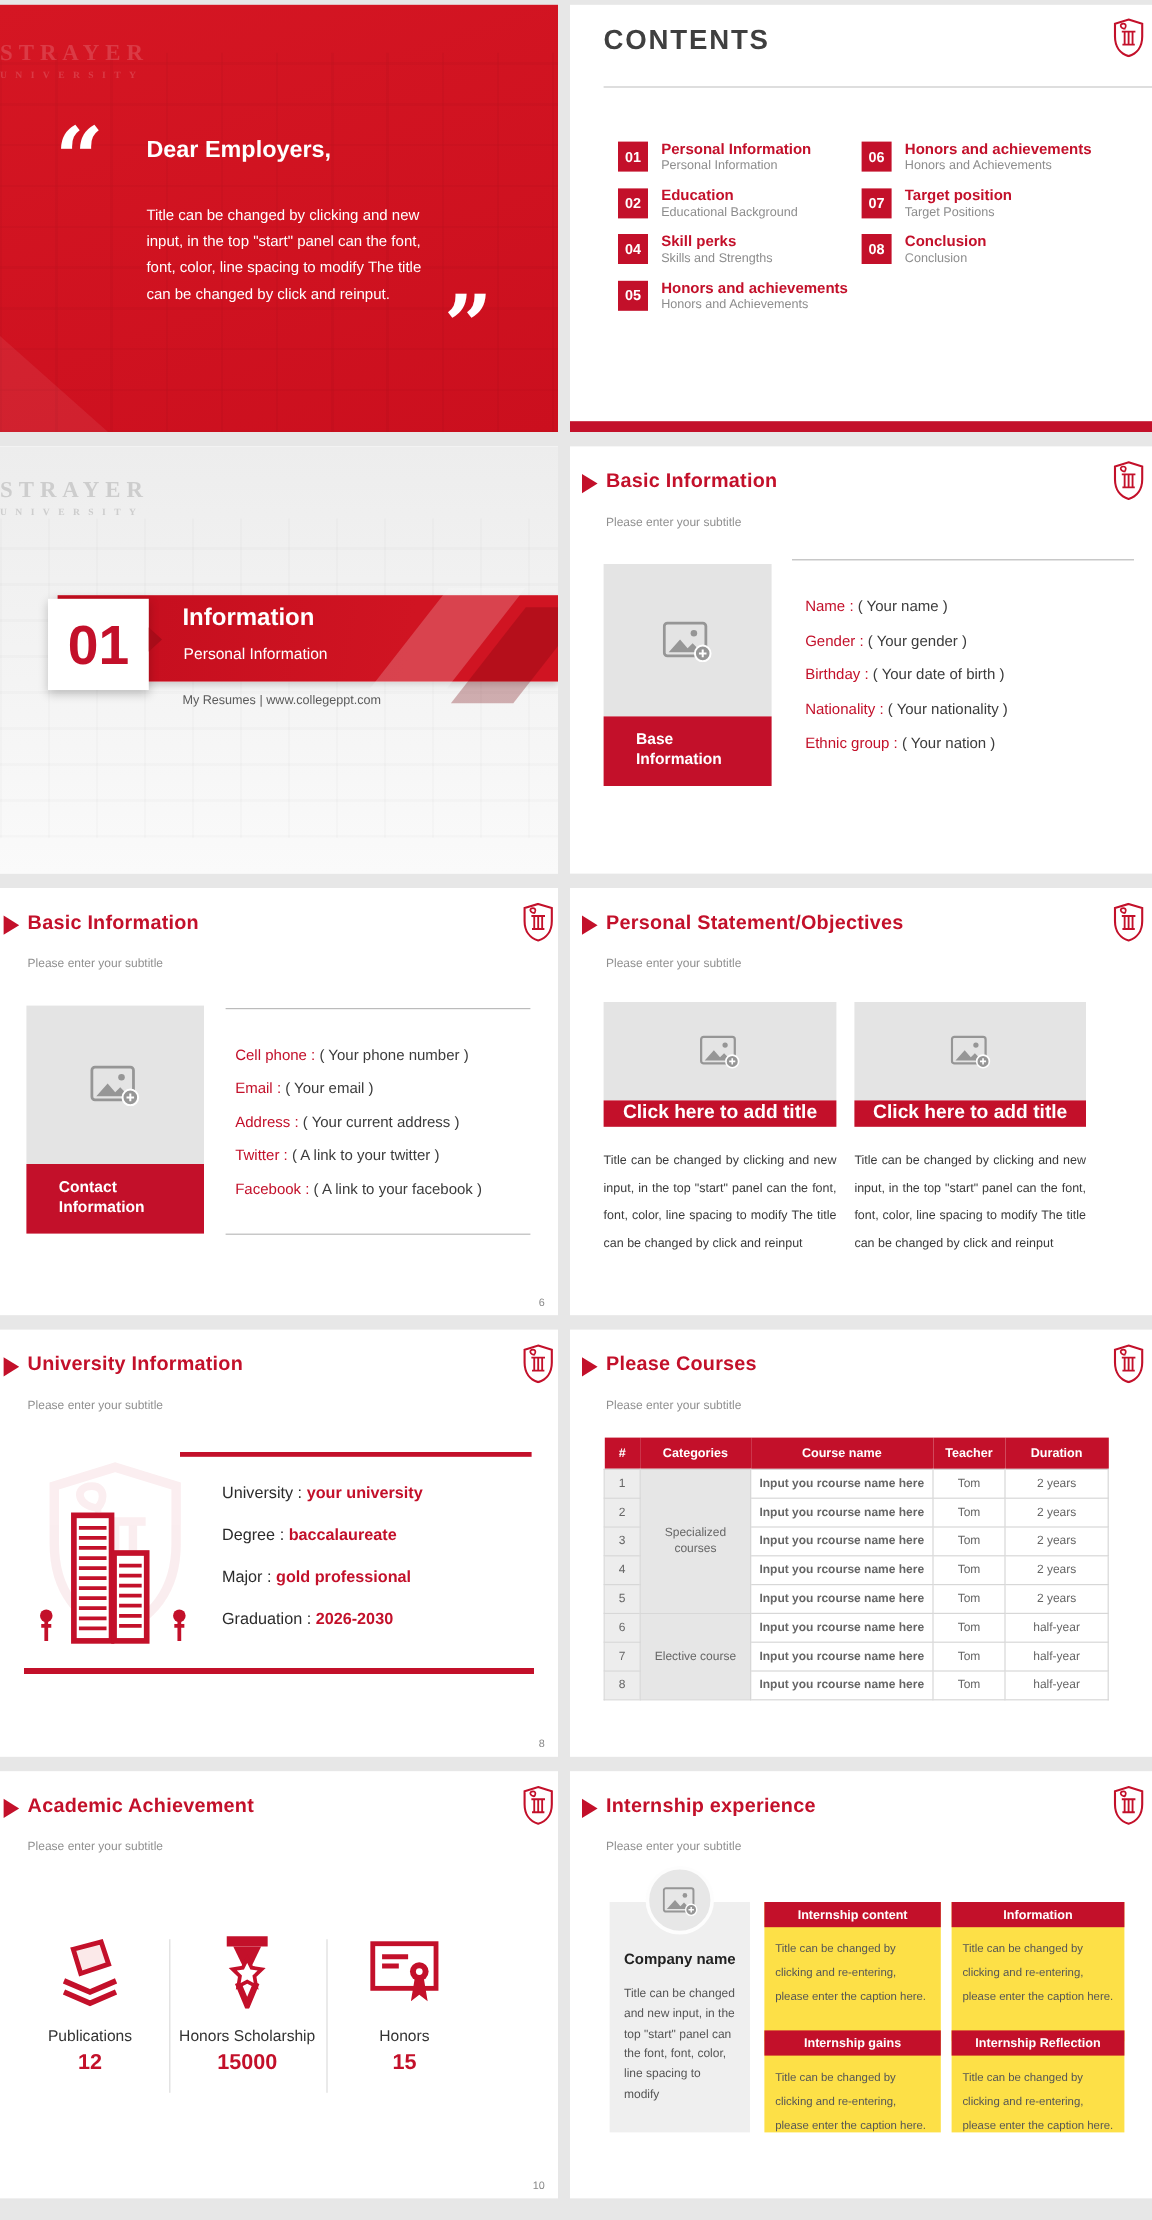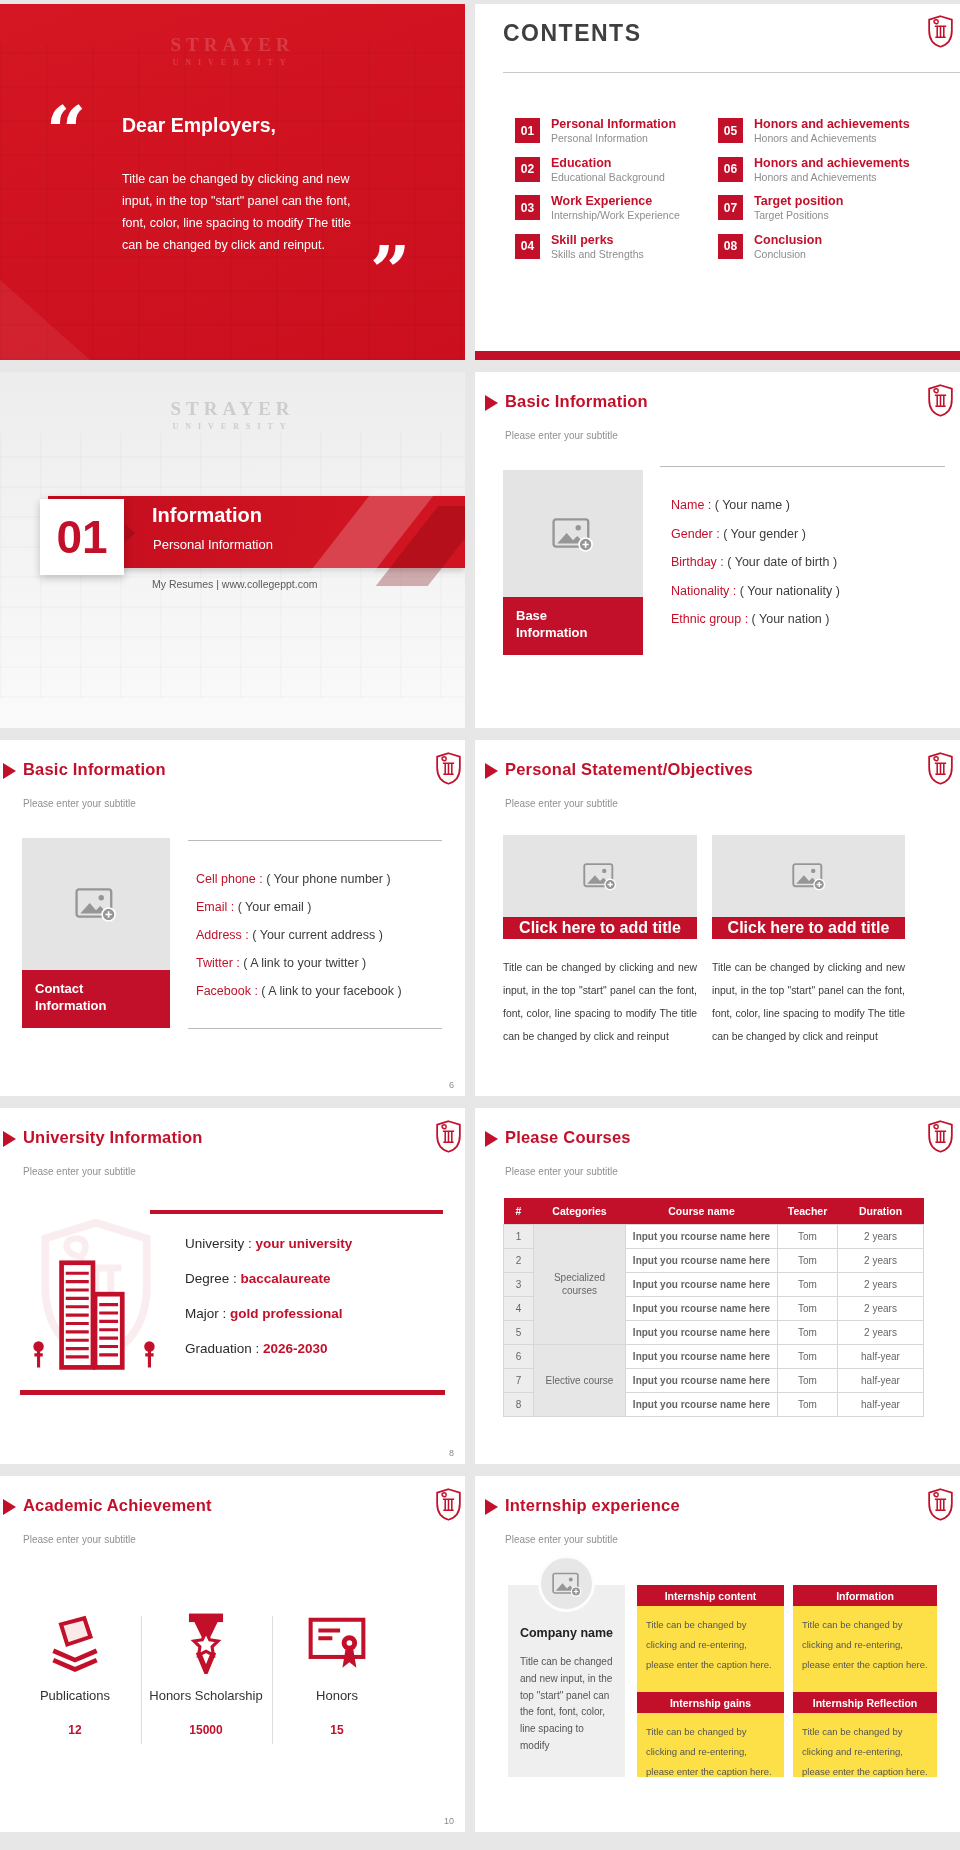--- a/index.html
+++ b/index.html
@@ -23,30 +23,30 @@
   .sL .shield{right:3px}
   .pg{position:absolute;bottom:6px;right:9px;font-size:9px;color:#8a8a8a}
 
   
   .frow{font-size:12.5px;white-space:nowrap}
   .fl{color:var(--red)} .fl::after{content:" :  "}
   .fv{color:var(--ink)}
 
   .ph{background:#e4e4e4;display:flex;align-items:center;justify-content:center;position:absolute}
   .ph svg{width:42px;height:36px}
-  .redbox{position:absolute;background:var(--red);color:#fff;font-weight:bold;font-size:13px;line-height:17px;padding:10px 0 0 13px}
+  .redbox{position:absolute;background:var(--red);color:#fff;font-weight:bold;font-size:13px;line-height:17px;padding:10px 0 0 27px}
 
   .divider{position:absolute;height:1px;background:#bbb}
 
   
   .quote{background:linear-gradient(160deg,#d51623 0%,#cb0f1e 100%)}
   .glass{position:absolute;inset:40px 0 0 0;opacity:.55;background:
     repeating-linear-gradient(90deg,rgba(0,0,0,.05) 0 2px,transparent 2px 46px),
     repeating-linear-gradient(0deg,rgba(0,0,0,.04) 0 2px,transparent 2px 34px)}
-  .wm{position:absolute;text-align:center;font-family:"Liberation Serif",serif;font-weight:bold}
+  .wm{position:absolute;font-family:"Liberation Serif",serif;font-weight:bold}
   .wm .l1{font-size:19px;letter-spacing:5px}
   .wm .l2{font-size:8px;letter-spacing:7px;margin-top:2px}
   .quote .wm{left:0;right:0;top:30px;color:rgba(255,255,255,.16)}
   .qmark{position:absolute;color:#fff;font-family:"DejaVu Serif",serif;font-weight:bold;font-size:70px;line-height:40px}
   .qtr{position:absolute;left:0;bottom:0;width:90px;height:80px;background:rgba(255,255,255,.07);clip-path:polygon(0 100%,100% 100%,0 0)}
 
   
   .cbar{position:absolute;left:0;right:0;bottom:0;height:9px;background:var(--red)}
   .cgrid{position:absolute;left:40px;top:114px;display:grid;grid-auto-flow:column;
     grid-template-rows:repeat(4,38.5px);grid-template-columns:203px 220px;row-gap:0}
@@ -92,21 +92,21 @@
   table.course td{border:1px solid #d7d7d7;text-align:center;height:24px;font-size:10px;color:#666;padding:0 3px}
   td.cnumcell{background:#ededed;width:30px;color:#555}
   td.ccat{background:#e6e6e6;color:#555;font-size:10.5px;width:92px;line-height:13px}
   td.ccourse{width:152px;font-weight:bold;color:#1d1d1d;font-size:10.5px}
   td.cteach{width:60px} td.cdur{width:86px}
 
   
   .stat{position:absolute;width:130px;text-align:center}
   .stat svg{width:62px;height:62px}
   .stat .lbl{font-size:13px;color:#333;margin-top:10px}
-  .stat .val{font-size:12px;font-weight:bold;color:var(--red);margin-top:20px}
+  .stat .val{font-size:18px;font-weight:bold;color:var(--red);margin-top:4px}
   .vdiv{position:absolute;width:1px;background:#ddd;top:140px;height:128px}
 
   
   .cobox{position:absolute;left:33px;top:109px;width:117px;height:192px;background:#efefef}
   .cocircle{position:absolute;left:63px;top:79px;width:57px;height:57px;border-radius:50%;
     background:#e7e7e7;border:3px solid #fdfdfd;display:flex;align-items:center;justify-content:center}
   .cocircle svg{width:30px;height:26px}
   .coname{position:absolute;left:33px;top:150px;width:117px;text-align:center;font-size:12.5px;font-weight:bold;color:#222}
   .cobody{position:absolute;left:45px;top:178px;width:96px;font-size:10px;color:#555;line-height:16.8px}
   .icard{position:absolute;background:#fde047}
@@ -193,27 +193,20 @@
         </div>
     </div>
     <div class="citem">
       <div class="cnum">02</div>
       <div class="ctxt">
           <div class="ct">Education</div>
       <div class="cs">Educational Background</div>
         </div>
     </div>
     <div class="citem">
-      <div class="cnum">03</div>
-      <div class="ctxt">
-          <div class="ct">Work Experience</div>
-      <div class="cs">Internship/Work Experience</div>
-        </div>
-    </div>
-    <div class="citem">
       <div class="cnum">04</div>
       <div class="ctxt">
           <div class="ct">Skill perks</div>
       <div class="cs">Skills and Strengths</div>
         </div>
     </div>
     <div class="citem">
       <div class="cnum">05</div>
       <div class="ctxt">
           <div class="ct">Honors and achievements</div>

